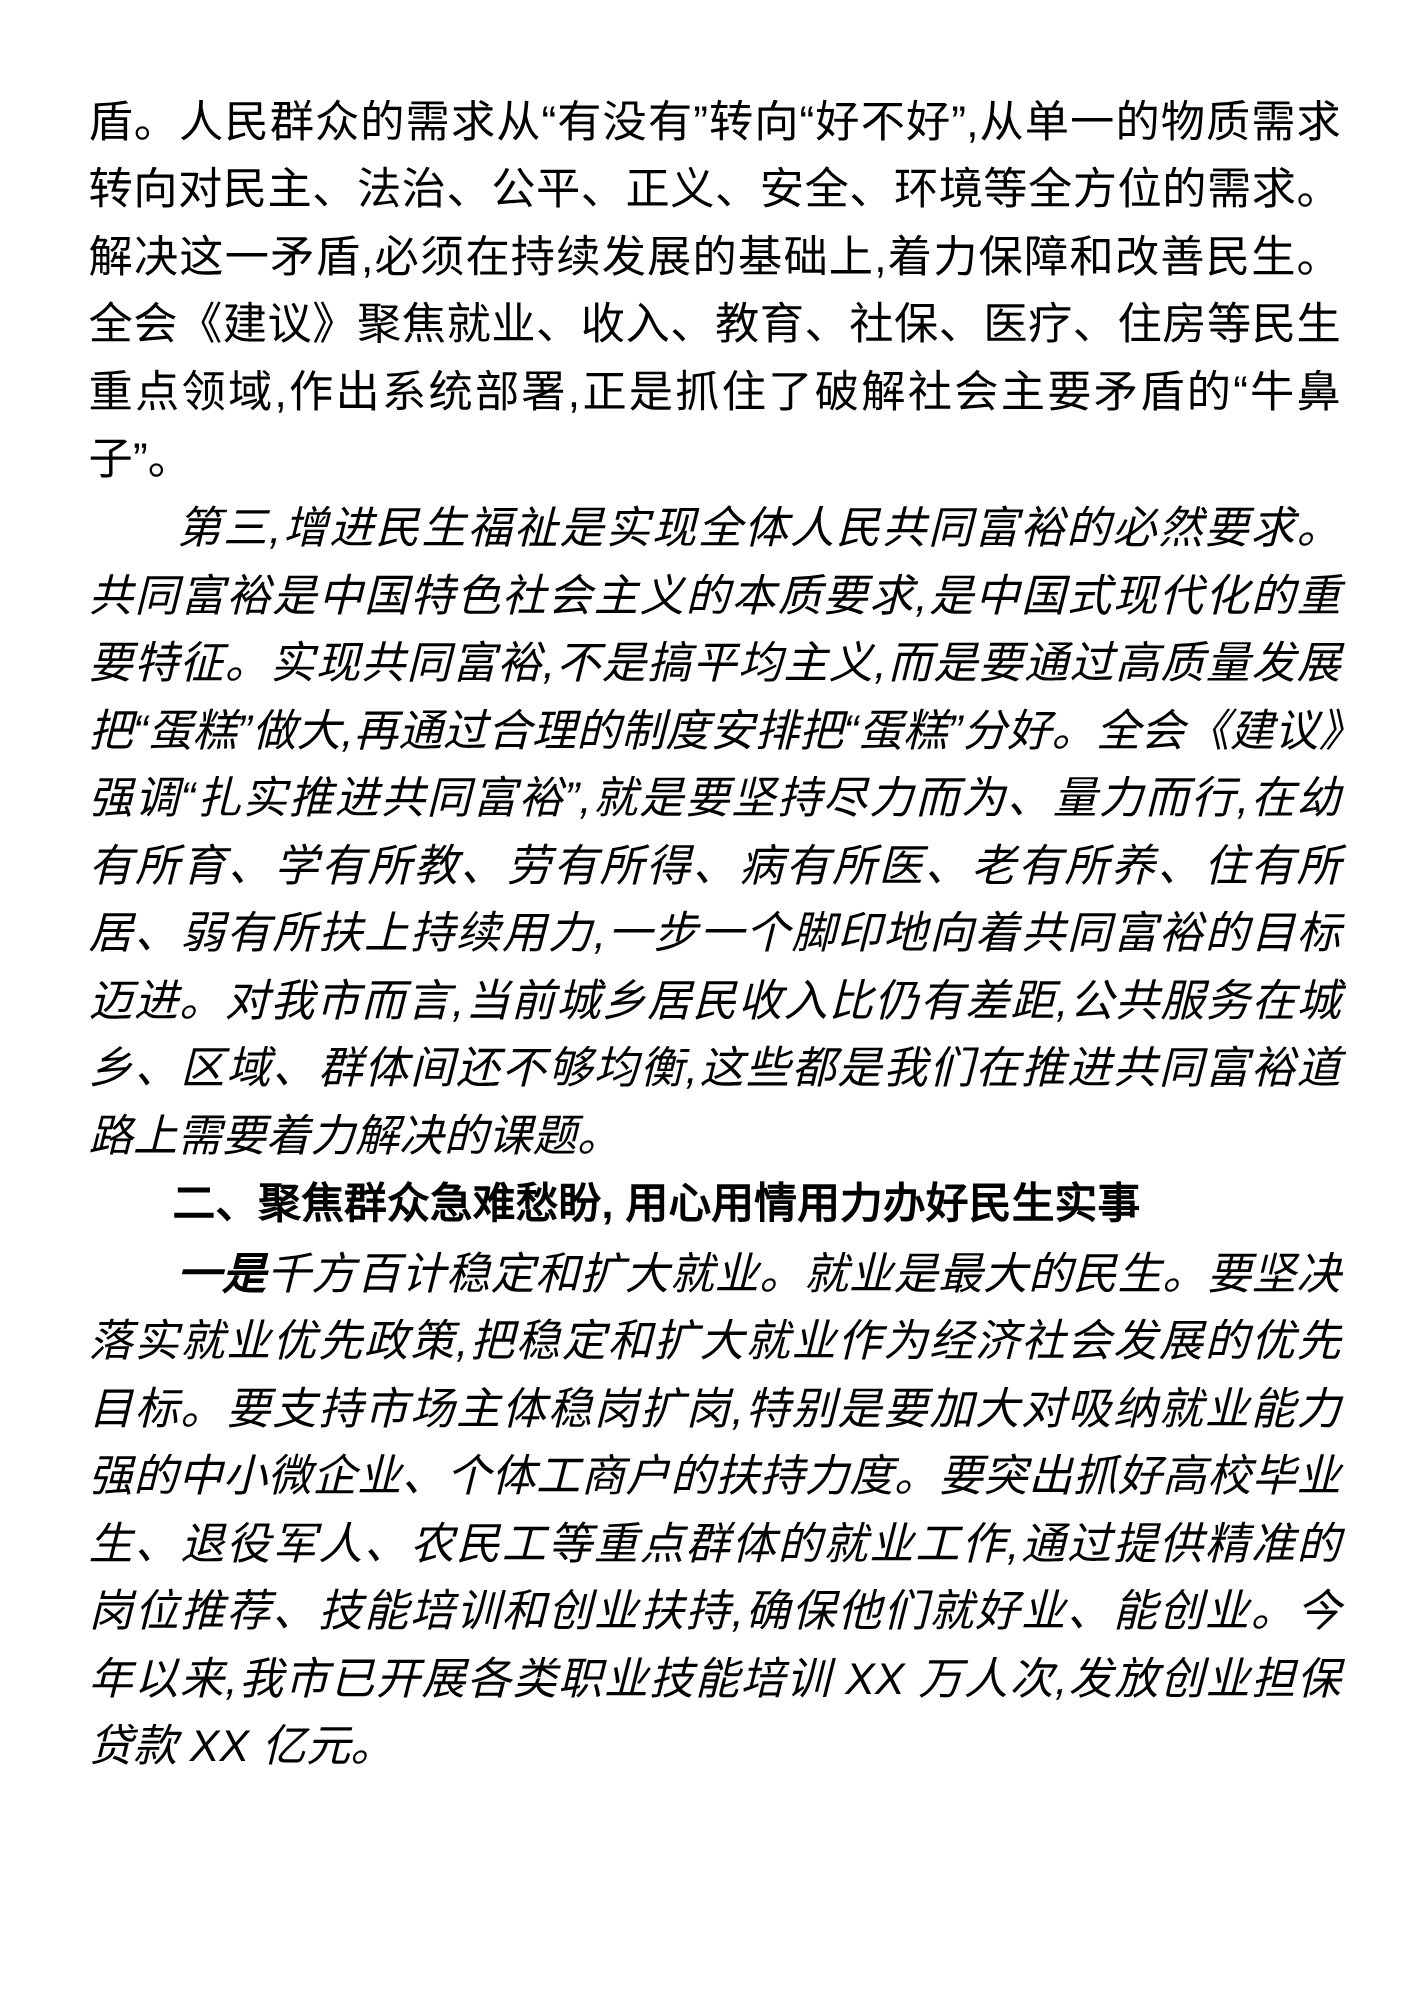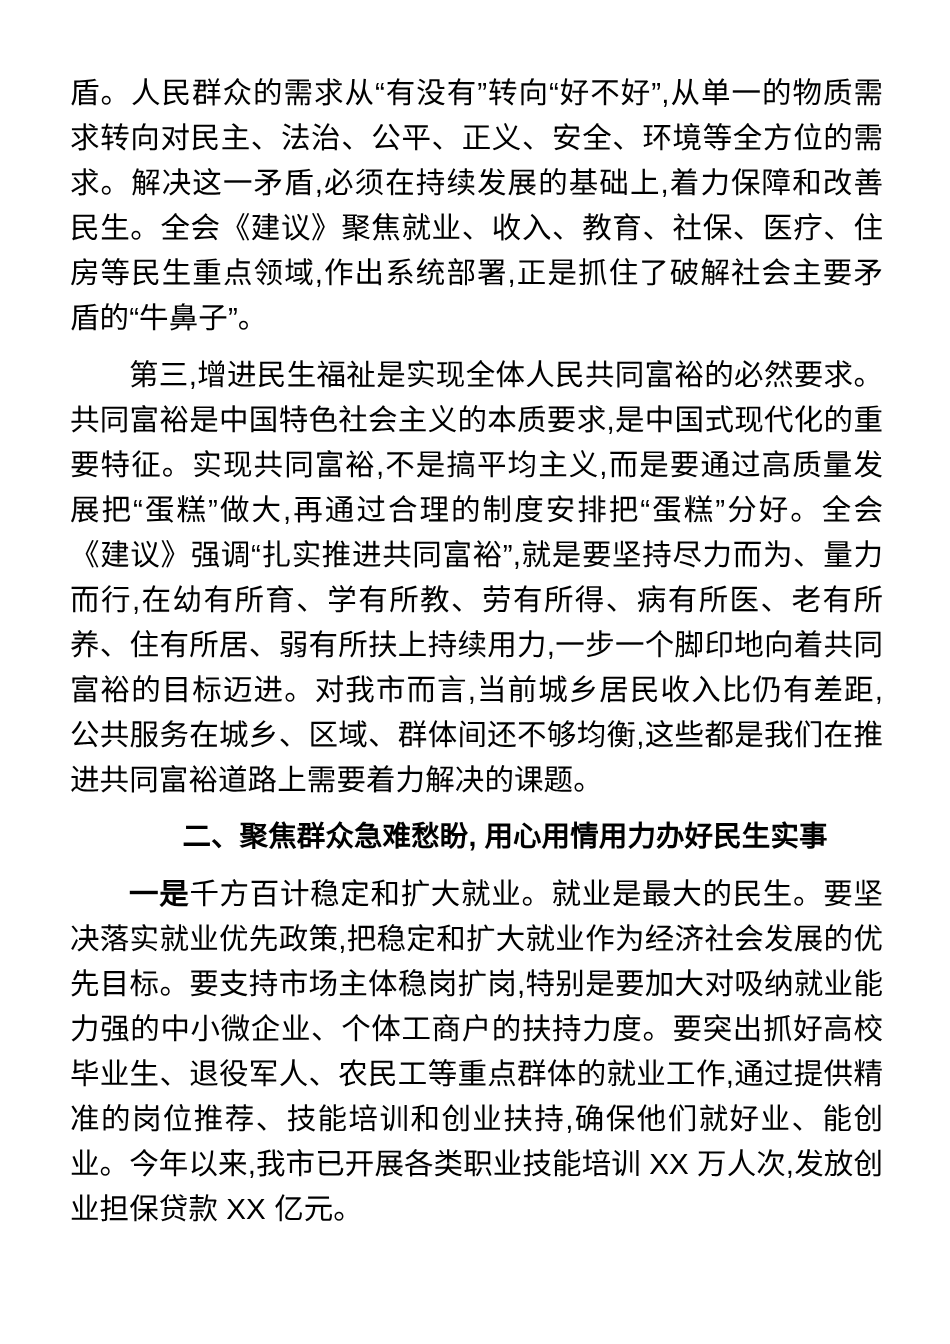--- a/index.html
+++ b/index.html
@@ -27,46 +27,47 @@
     font-family: "Liberation Sans", "DejaVu Sans", sans-serif;
     font-size: 29.5px;
     line-height: 45px;
     color: #000000;
     text-align: justify;
     text-justify: inter-ideograph;
     letter-spacing: 0.1px;
   }
 
   p.para {
-    margin: 12px;
+    margin: 1px;
     padding: 0;
     text-align: justify;
     text-justify: inter-ideograph;
     word-break: break-all;
     -webkit-hyphens: none;
     hyphens: none;
   }
 
   p.indent {
     text-indent: 59px;
+    font-style: italic;
   }
 
   p.noindent {
     text-indent: 0;
   }
 
   h2.section-heading {
     margin: 0;
     padding: 0;
     font-size: 28.5px;
     line-height: 45px;
     font-weight: bold;
     text-indent: 57px;
     letter-spacing: 0.1px;
-    text-align: center;
+    text-align: left;
     font-family: "Liberation Sans", "DejaVu Sans", sans-serif;
   }
 
   .lead-bold {
     font-weight: bold;
   }
 </style>
 </head>
 <body>
 

